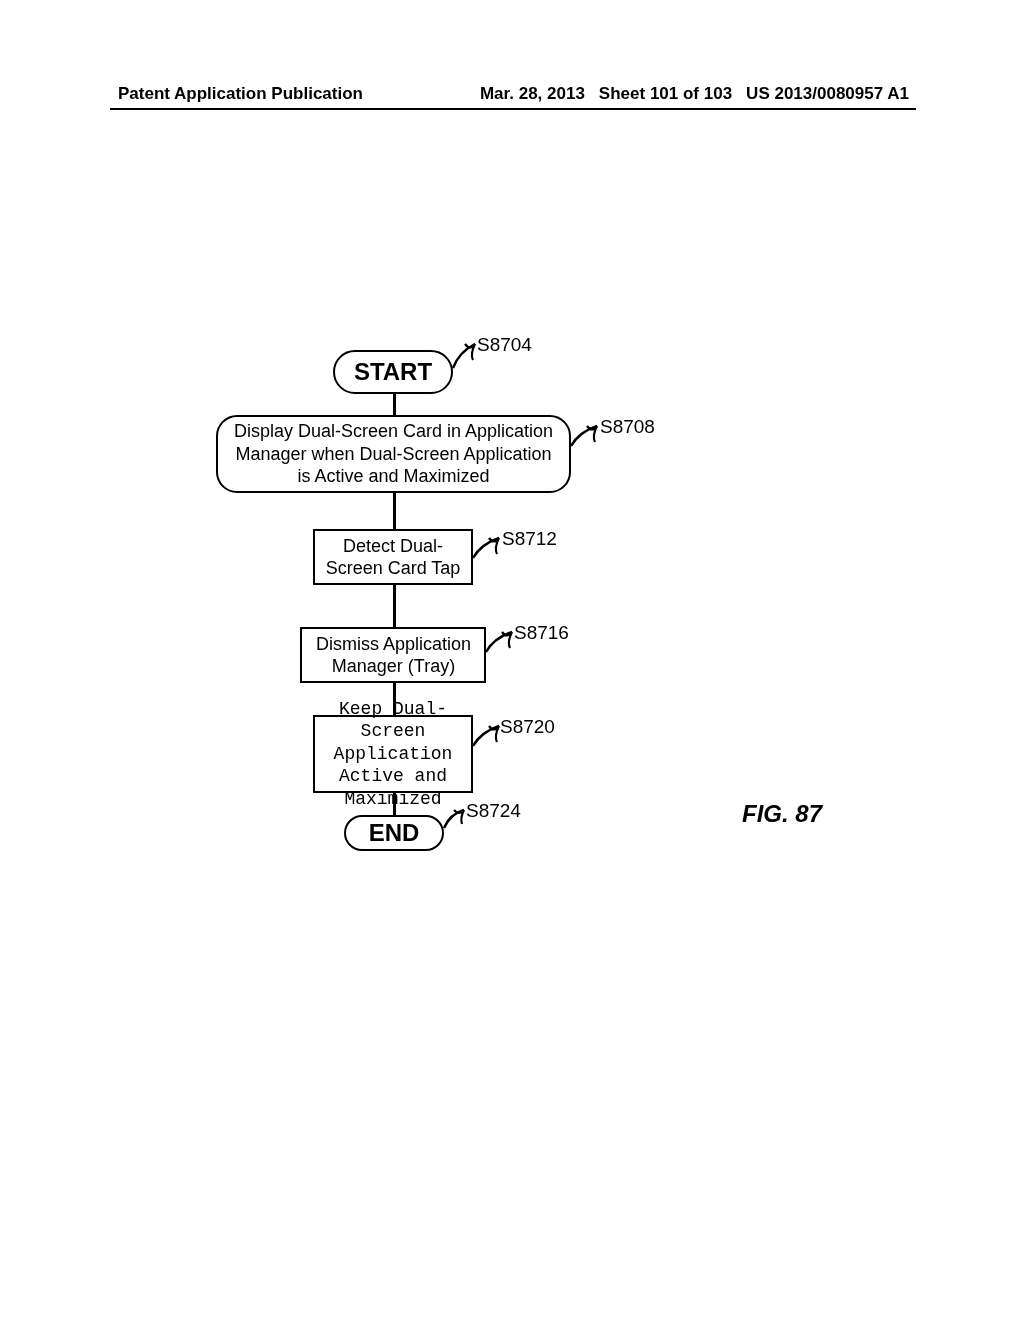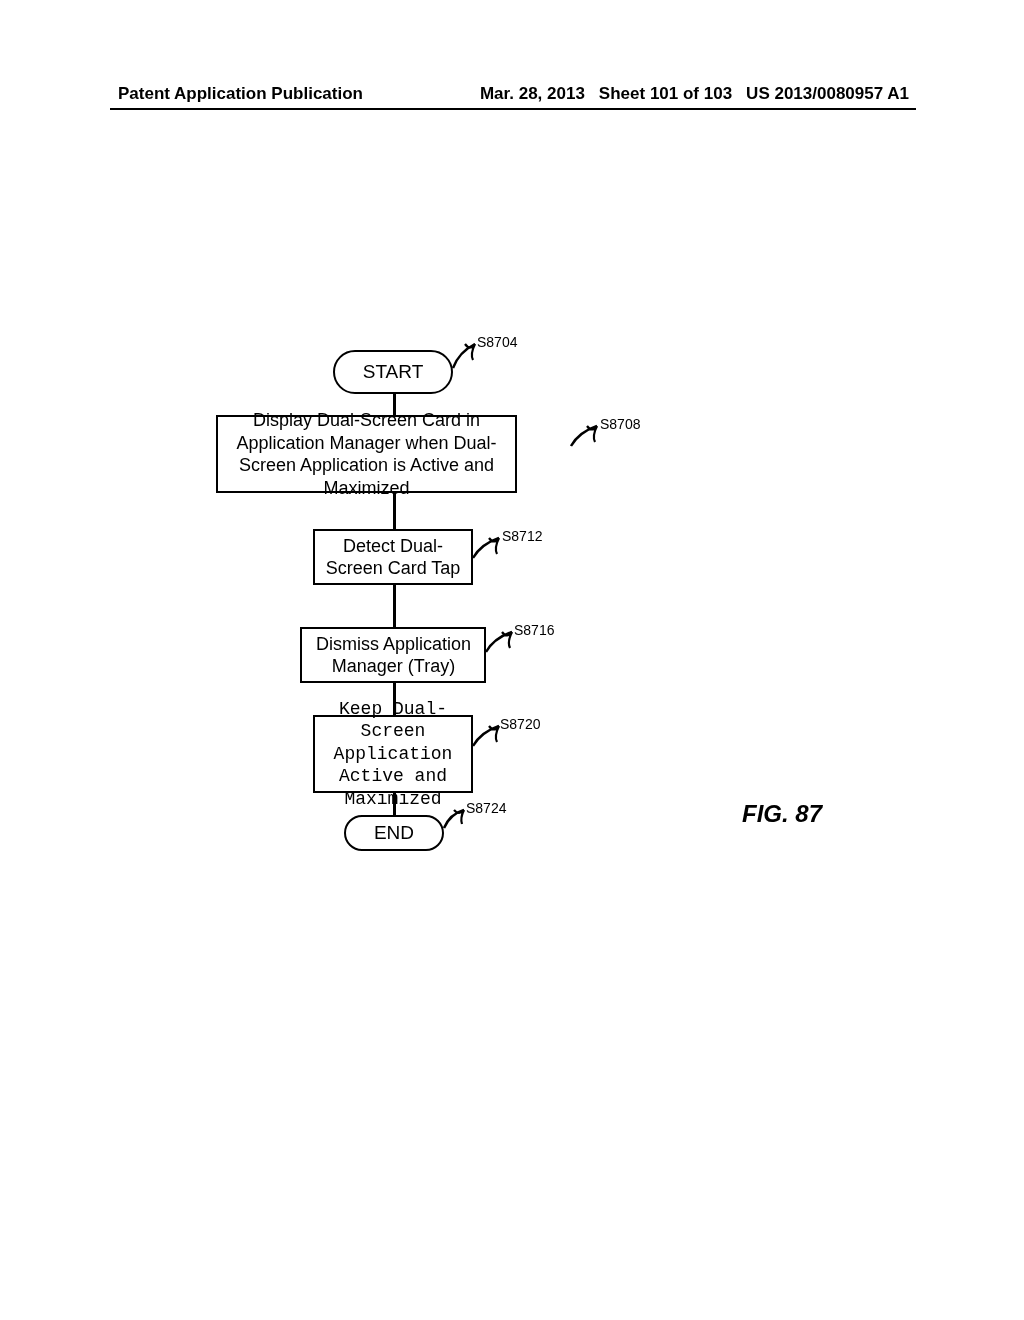--- a/index.html
+++ b/index.html
@@ -41,50 +41,51 @@
     text-align: center;
     display: flex;
     align-items: center;
     justify-content: center;
     background: #fff;
     font-size: 18px;
     line-height: 1.25;
   }
   .terminal {
     border-radius: 22px;
-    font-size: 19px;
+    font-size: 24px;
     padding: 0 8px;
+    font-weight: bold;
   }
   .process {
     padding: 6px 10px;
   }
   .connector {
     position: absolute;
     width: 2.5px;
     background: #000;
     left: 50%;
     transform: translateX(-50%);
   }
   .step-label {
     position: absolute;
-    font-size: 14px;
+    font-size: 19px;
   }
   .fig-label {
     position: absolute;
     font-weight: bold;
     font-style: italic;
     font-size: 24px;
   }
 
   
   
   .n-start { left: 333px; top: 20px; width: 120px; height: 44px; }
   .c1      { left: 393px; top: 64px; height: 21px; transform:none; }
   
-  .n-s1    { left: 216px; top: 85px; width: 301px; height: 78px; }
+  .n-s1    { left: 216px; top: 85px; width: 355px; height: 78px; border-radius: 21px; }
   .c2      { left: 393px; top: 163px; height: 36px; transform:none; }
   
   .n-s2    { left: 313px; top: 199px; width: 160px; height: 56px; }
   .c3      { left: 393px; top: 255px; height: 42px; transform:none; }
   
   .n-s3    { left: 300px; top: 297px; width: 186px; height: 56px; padding-left: 11px; }
   .c4      { left: 393px; top: 353px; height: 32px; transform:none; }
   
   .n-s4    { left: 313px; top: 385px; width: 160px; height: 78px; font-family: Liberation Mono, monospace; }
   .c5      { left: 393px; top: 463px; height: 22px; transform:none; }

